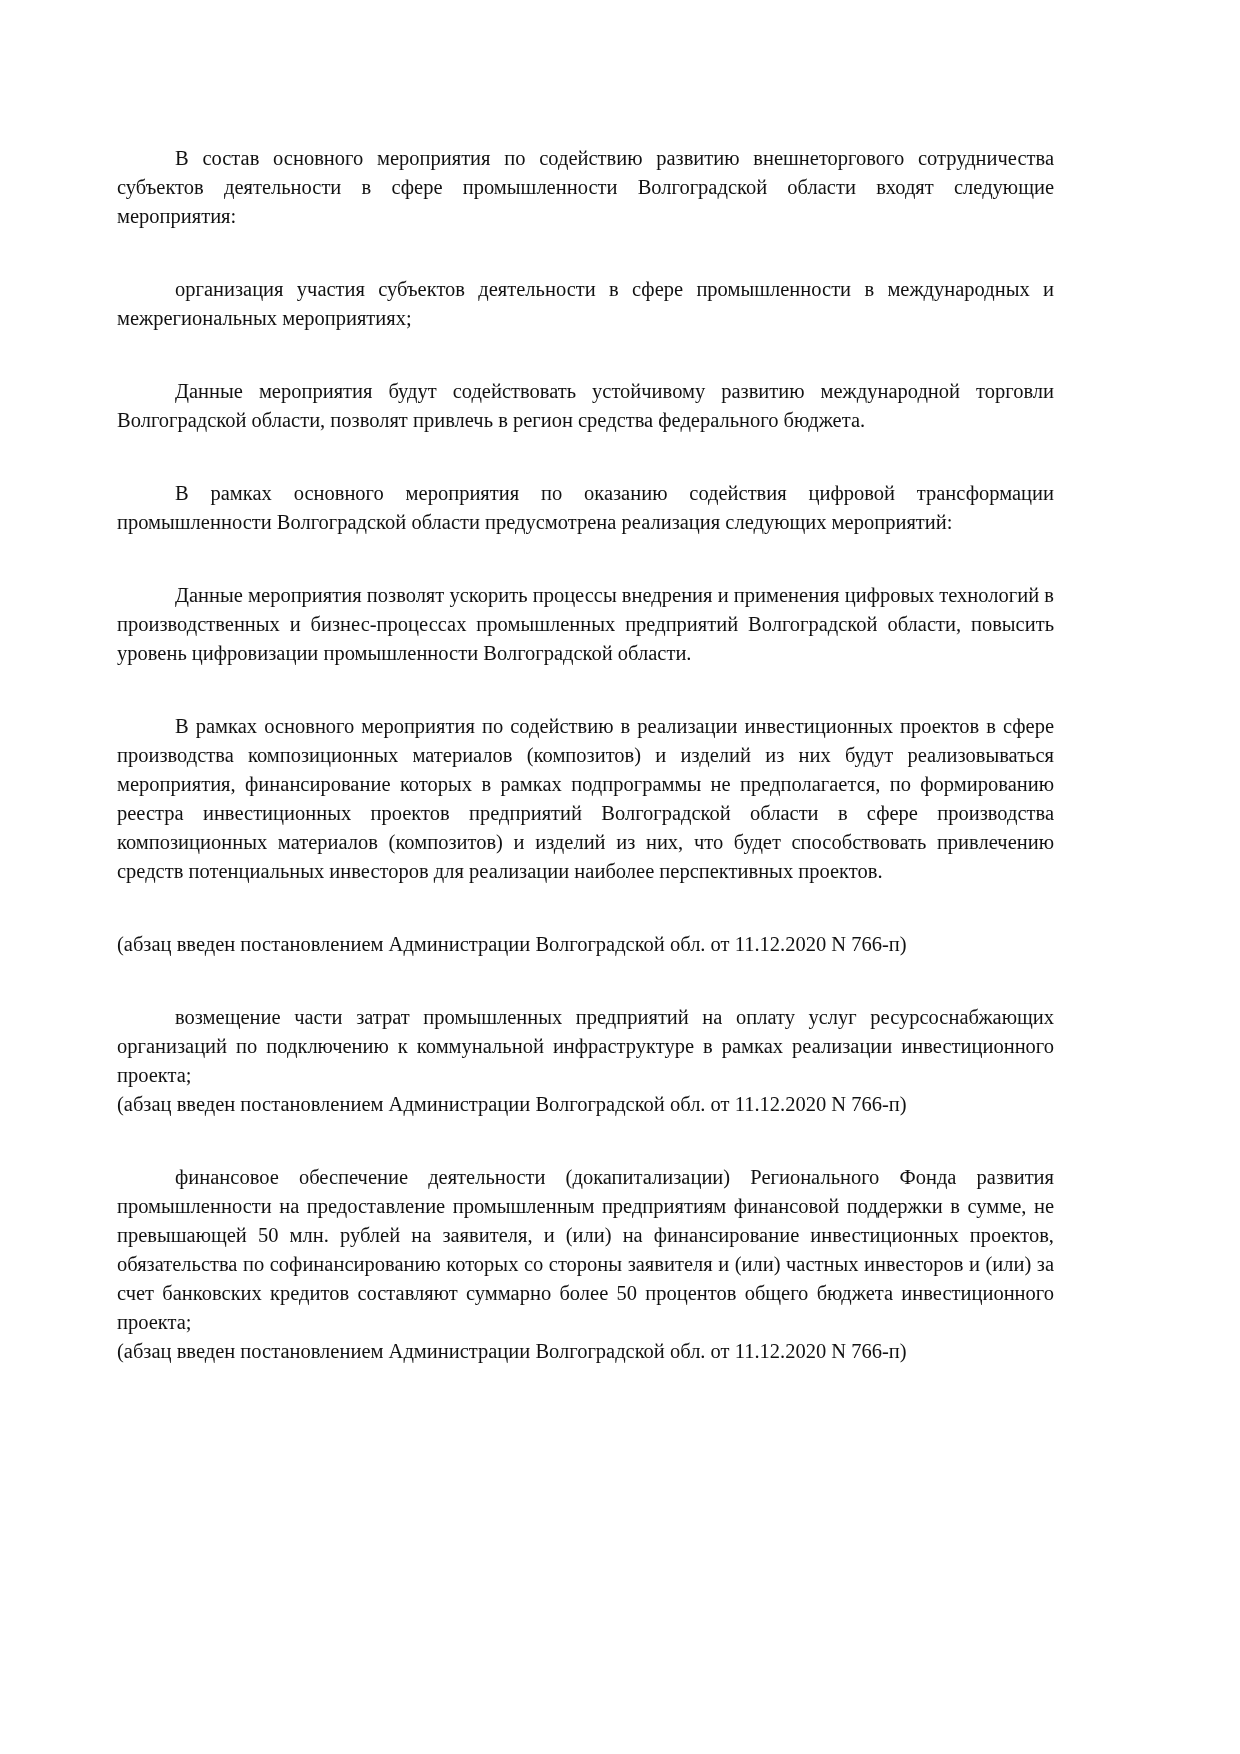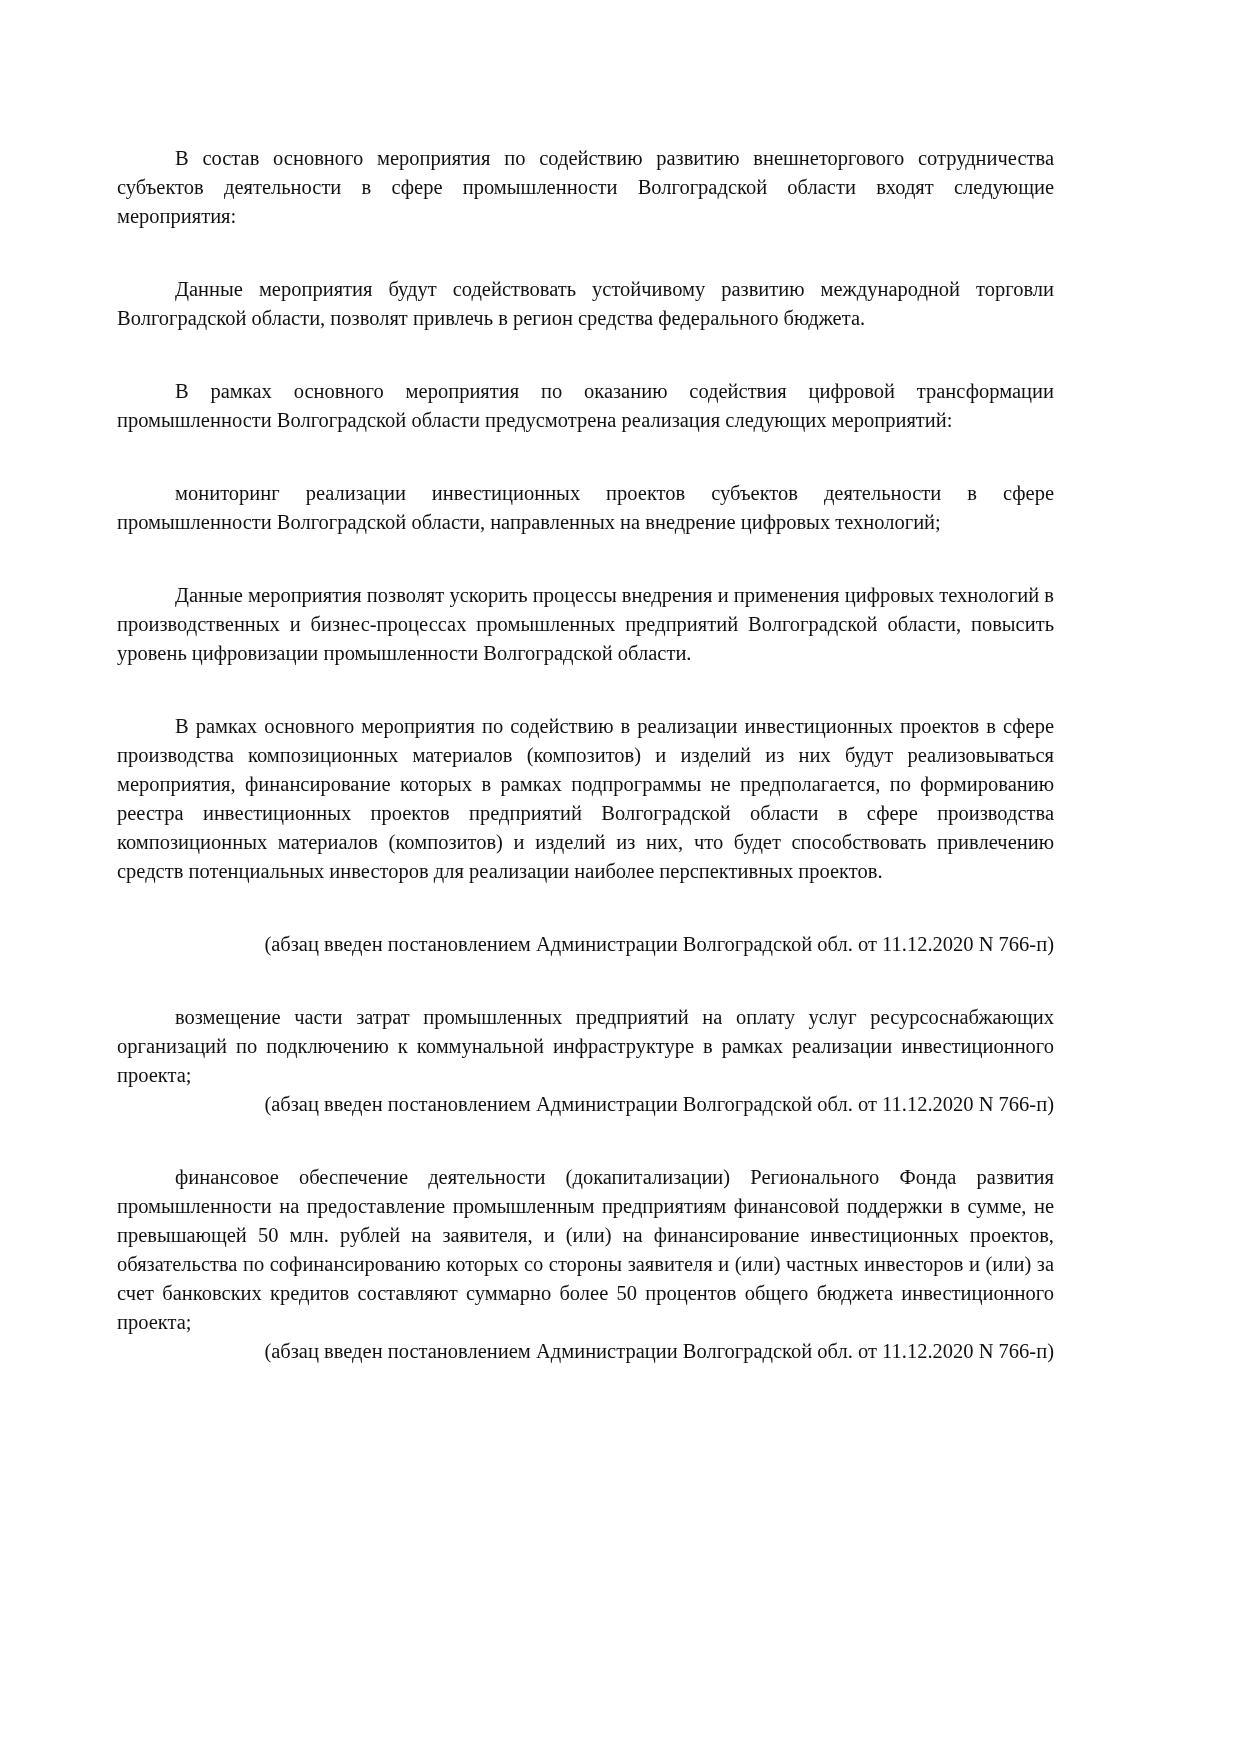--- a/index.html
+++ b/index.html
@@ -16,31 +16,31 @@
     }
     .para {
       margin: 8px 0 44px 0;
       text-align: justify;
       text-indent: 58px;
     }
     .para.tight { margin-bottom: 0; }
     .note {
       margin: 0 0 44px 0;
       text-indent: 0;
-      text-align: right;
+      text-align: left;
     }
   </style>
 </head>
 <body>
 
 <div class="page">
   <p class="para">В состав основного мероприятия по содействию развитию внешнеторгового сотрудничества субъектов деятельности в сфере промышленности Волгоградской области входят следующие мероприятия:</p>
+  <p class="para">организация участия субъектов деятельности в сфере промышленности в международных и межрегиональных мероприятиях;</p>
   <p class="para">Данные мероприятия будут содействовать устойчивому развитию международной торговли Волгоградской области, позволят привлечь в регион средства федерального бюджета.</p>
   <p class="para">В рамках основного мероприятия по оказанию содействия цифровой трансформации промышленности Волгоградской области предусмотрена реализация следующих мероприятий:</p>
-  <p class="para">мониторинг реализации инвестиционных проектов субъектов деятельности в сфере промышленности Волгоградской области, направленных на внедрение цифровых технологий;</p>
   <p class="para">Данные мероприятия позволят ускорить процессы внедрения и применения цифровых технологий в производственных и бизнес-процессах промышленных предприятий Волгоградской области, повысить уровень цифровизации промышленности Волгоградской области.</p>
   <p class="para">В рамках основного мероприятия по содействию в реализации инвестиционных проектов в сфере производства композиционных материалов (композитов) и изделий из них будут реализовываться мероприятия, финансирование которых в рамках подпрограммы не предполагается, по формированию реестра инвестиционных проектов предприятий Волгоградской области в сфере производства композиционных материалов (композитов) и изделий из них, что будет способствовать привлечению средств потенциальных инвесторов для реализации наиболее перспективных проектов.</p>
 
   <p class="note">(абзац введен постановлением Администрации Волгоградской обл. от 11.12.2020 N 766-п)</p>
 
   <p class="para tight">возмещение части затрат промышленных предприятий на оплату услуг ресурсоснабжающих организаций по подключению к коммунальной инфраструктуре в рамках реализации инвестиционного проекта;</p>
   <p class="note">(абзац введен постановлением Администрации Волгоградской обл. от 11.12.2020 N 766-п)</p>
 
   <p class="para tight">финансовое обеспечение деятельности (докапитализации) Регионального Фонда развития промышленности на предоставление промышленным предприятиям финансовой поддержки в сумме, не превышающей 50 млн. рублей на заявителя, и (или) на финансирование инвестиционных проектов, обязательства по софинансированию которых со стороны заявителя и (или) частных инвесторов и (или) за счет банковских кредитов составляют суммарно более 50 процентов общего бюджета инвестиционного проекта;</p>
   <p class="note">(абзац введен постановлением Администрации Волгоградской обл. от 11.12.2020 N 766-п)</p>

